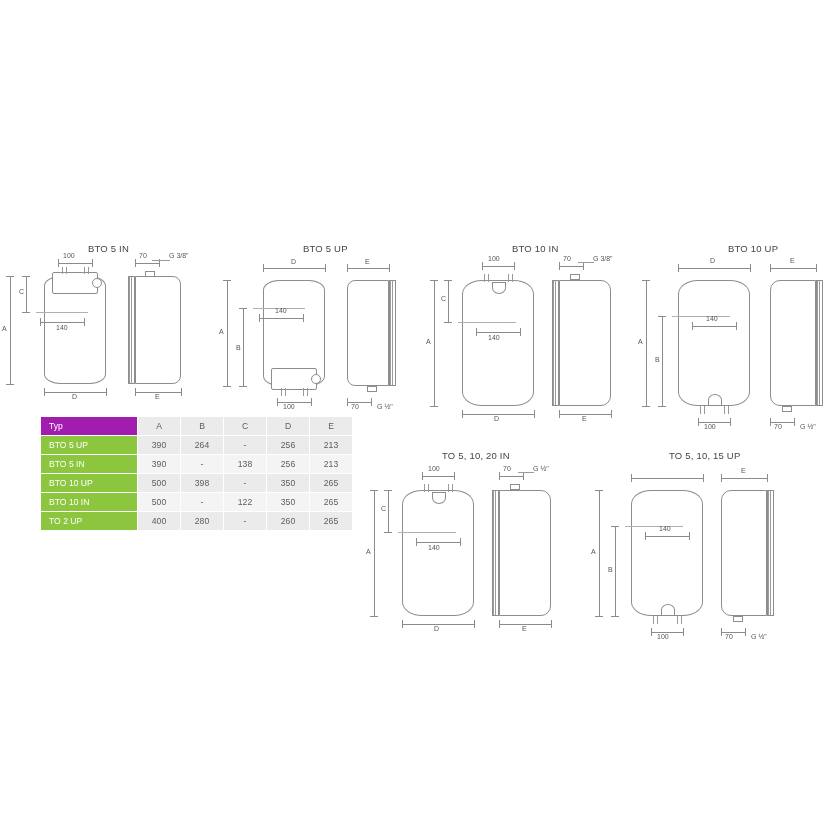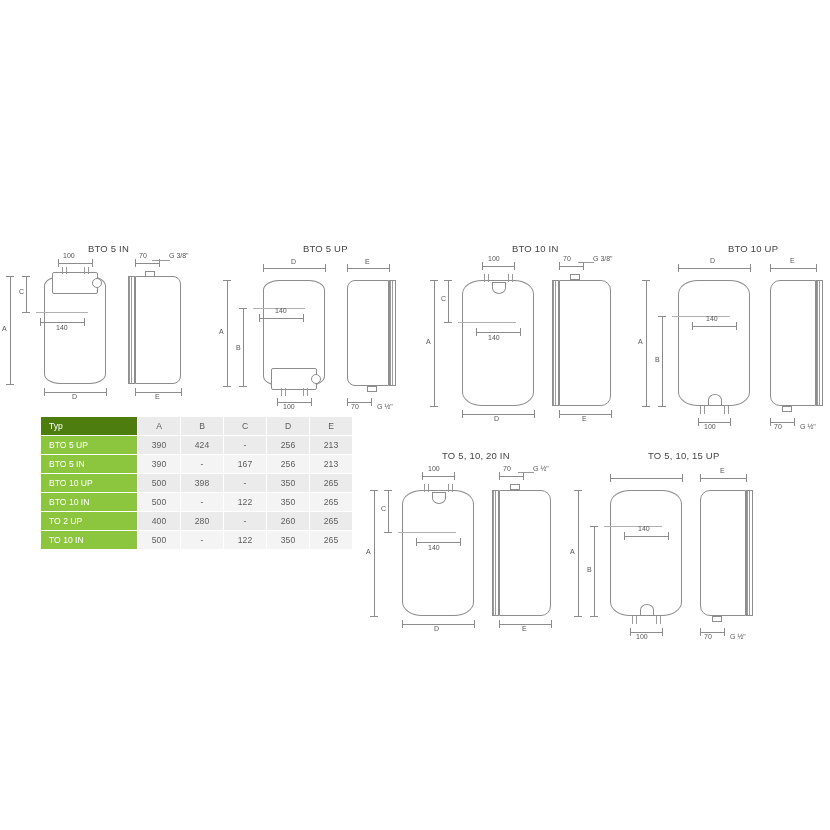--- a/index.html
+++ b/index.html
@@ -69,21 +69,21 @@
     font-weight:normal;
   }
   .tbl .namecol{
     background:#8cc63f;
     color:#ffffff;
     text-align:left;
     padding-left:8px;
     width:88px;
     font-size:8.6px;
   }
-  .tbl .hdr .namecol{background:#4d7c0f;color:#fff;}
+  .tbl .hdr .namecol{background:#a21caf;color:#fff;}
   .tbl .valcol{background:#ebebeb;width:42px;}
   .tbl .hdr .valcol{background:#ebebeb;color:#5c5c5c;}
   .tbl tr.alt .valcol{background:#f4f4f4;}
 </style>
 </head>
 <body>
 
 <div class="stage">
 
   <div class="grp" style="left:0px;top:240px;width:200px;height:160px;">
@@ -347,21 +347,21 @@
     <div class="lbl" style="left:133px;top:15px;">70</div>
     <div class="hline" style="left:148px;top:22px;width:16px;"></div>
     <div class="lbl" style="left:163px;top:15px;">G ½"</div>
 
     <div class="dim" style="left:129px;top:174px;width:52px;"></div>
     <div class="tick" style="left:129px;top:170px;height:8px;"></div>
     <div class="tick" style="left:181px;top:170px;height:8px;"></div>
     <div class="lbl" style="left:152px;top:175px;">E</div>
   </div>
 
-  <div class="grp" style="left:570px;top:450px;width:210px;height:185px;text-decoration:underline;">
+  <div class="grp" style="left:591px;top:450px;width:210px;height:185px;text-decoration:underline;">
     <div class="ttl" style="left:78px;top:0px;">TO 5, 10, 15 UP</div>
 
     <div class="tank round2" style="left:40px;top:40px;width:72px;height:126px;"></div>
     <div class="vline" style="left:62px;top:166px;height:8px;"></div>
     <div class="vline" style="left:66px;top:166px;height:8px;"></div>
     <div class="vline" style="left:86px;top:166px;height:8px;"></div>
     <div class="vline" style="left:90px;top:166px;height:8px;"></div>
     <div class="tank" style="left:70px;top:154px;width:14px;height:12px;border-radius:50% 50% 0 0;"></div>
 
     <div class="dim" style="left:40px;top:28px;width:72px;"></div>
@@ -413,30 +413,30 @@
           <th class="valcol">B</th>
           <th class="valcol">C</th>
           <th class="valcol">D</th>
           <th class="valcol">E</th>
         </tr>
     </thead>
     <tbody>
         <tr>
           <td class="namecol">BTO 5 UP</td>
           <td class="valcol">390</td>
-          <td class="valcol">424</td>
+          <td class="valcol">264</td>
           <td class="valcol">-</td>
           <td class="valcol">256</td>
           <td class="valcol">213</td>
         </tr>
         <tr class="alt">
           <td class="namecol">BTO 5 IN</td>
           <td class="valcol">390</td>
           <td class="valcol">-</td>
-          <td class="valcol">167</td>
+          <td class="valcol">138</td>
           <td class="valcol">256</td>
           <td class="valcol">213</td>
         </tr>
         <tr>
           <td class="namecol">BTO 10 UP</td>
           <td class="valcol">500</td>
           <td class="valcol">398</td>
           <td class="valcol">-</td>
           <td class="valcol">350</td>
           <td class="valcol">265</td>
@@ -450,24 +450,16 @@
           <td class="valcol">265</td>
         </tr>
         <tr>
           <td class="namecol">TO 2 UP</td>
           <td class="valcol">400</td>
           <td class="valcol">280</td>
           <td class="valcol">-</td>
           <td class="valcol">260</td>
           <td class="valcol">265</td>
         </tr>
-        <tr class="alt">
-          <td class="namecol">TO 10 IN</td>
-          <td class="valcol">500</td>
-          <td class="valcol">-</td>
-          <td class="valcol">122</td>
-          <td class="valcol">350</td>
-          <td class="valcol">265</td>
-        </tr>
       </tbody>
   </table>
 
 </div>
 
 </body></html>

